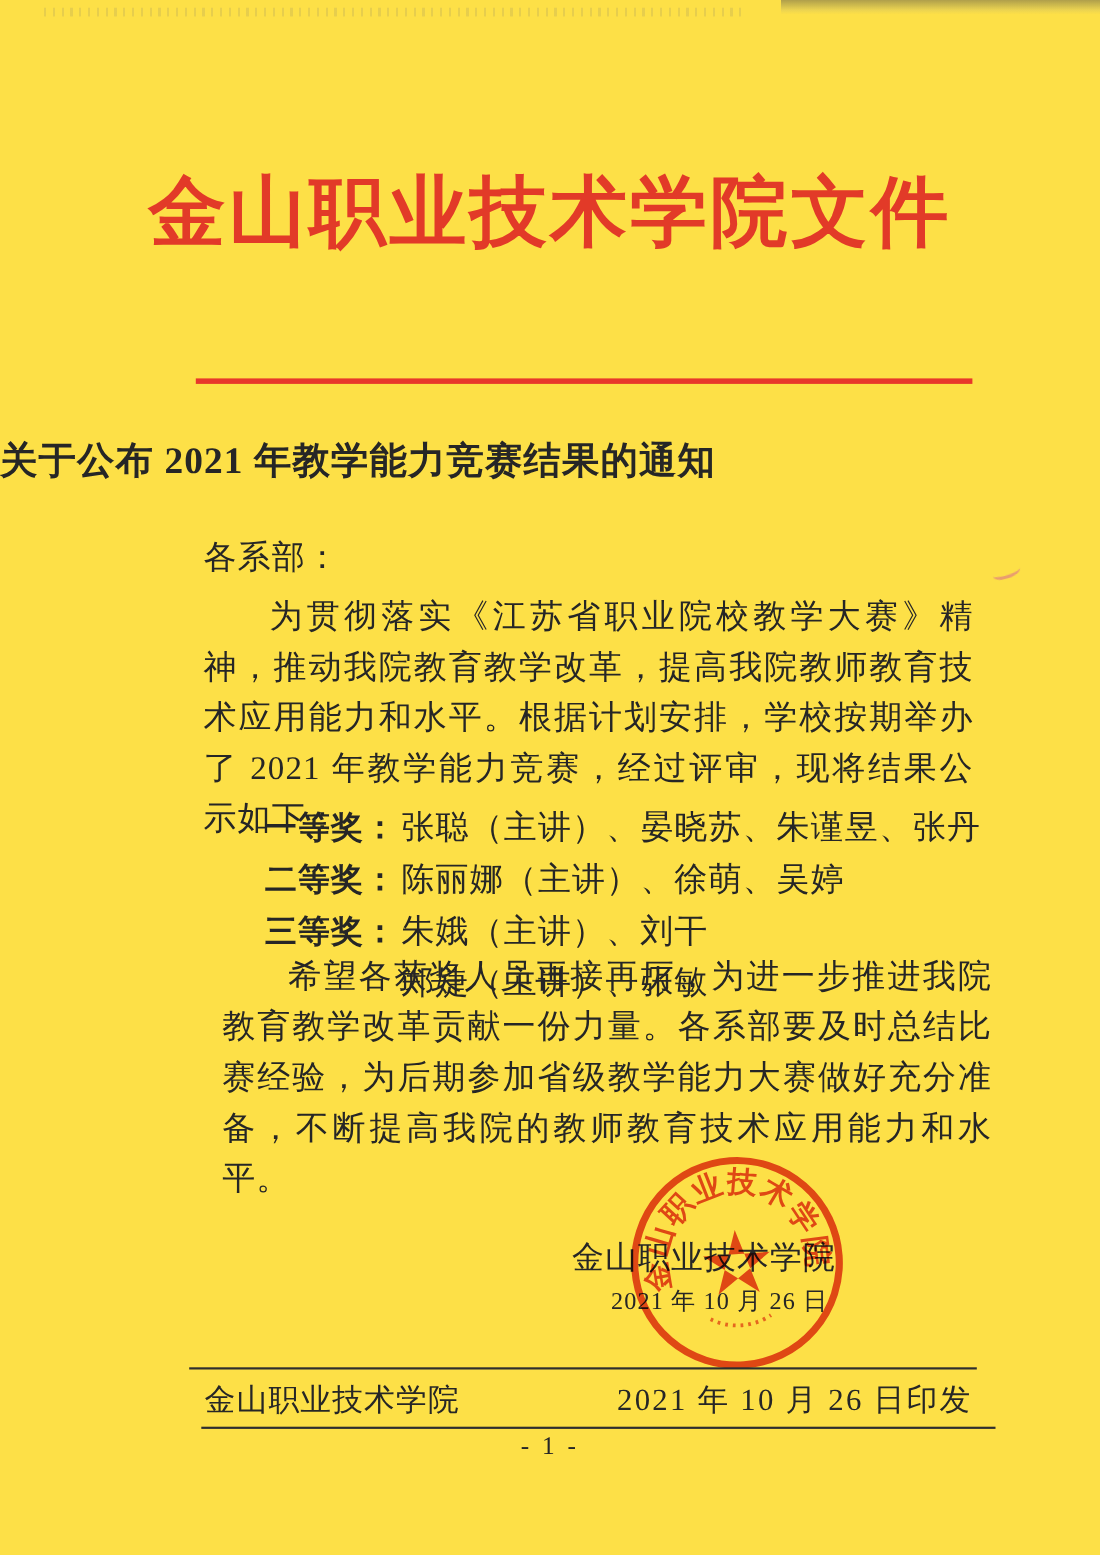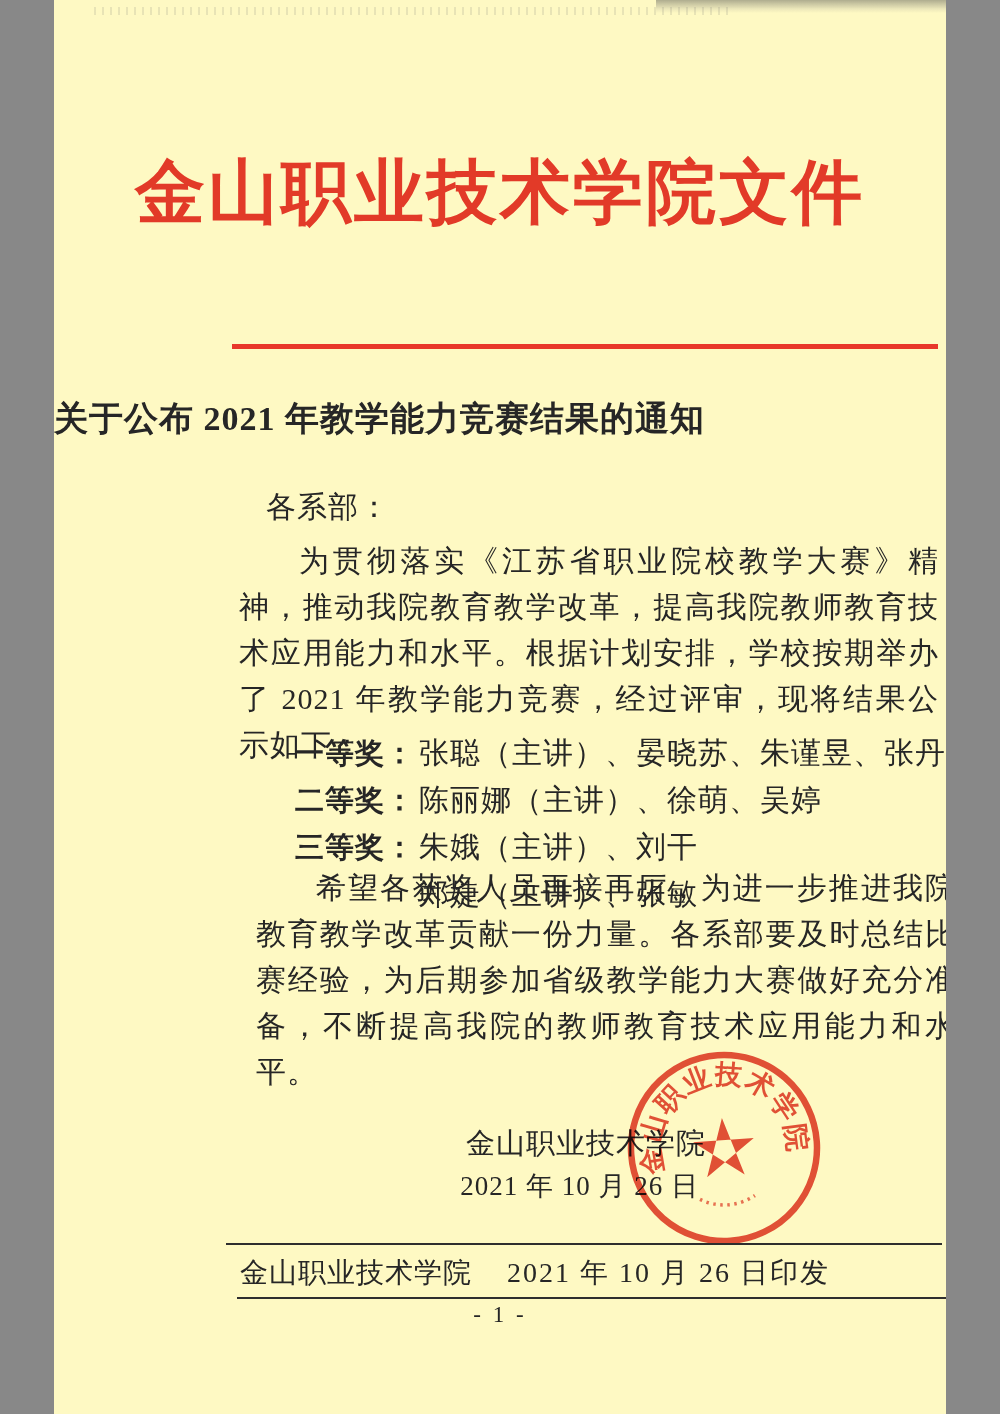--- a/index.html
+++ b/index.html
@@ -5,24 +5,24 @@
   :root {
     --red: #e23a28;
     --rule-red: #e8372a;
     --seal-red: #dd3a2b;
     --ink: #262626;
   }
   * { margin: 0; padding: 0; box-sizing: border-box; }
   html, body { background: #888; }
   .page {
     position: relative;
-    width: 892px;
+    width: 1000px;
     height: 1414px;
     margin: 0 auto;
-    background: #fef9c3;
+    background: #fde047;
     overflow: hidden;
     font-family: "Liberation Serif", "DejaVu Serif", serif;
     color: var(--ink);
   }
   
   .scan-noise-left {
     position: absolute; top: 7px; left: 40px; width: 640px; height: 8px;
     background: repeating-linear-gradient(90deg, rgba(110,110,110,.28) 0 2px, transparent 2px 8px);
     filter: blur(.5px); opacity: .55;
   }
@@ -62,21 +62,21 @@
     font-size: 34px; font-weight: 700;
     letter-spacing: 1px;
   }
 
   .body-block {
     position: absolute; left: 185px; width: 700px;
     font-size: 30px; line-height: 46px;
     text-align: justify; text-justify: inter-character;
     letter-spacing: 1px;
   }
-  .salutation { top: 484px; margin-left: 27px; }
+  .salutation { top: 484px; }
   .para-intro { top: 538px; }
   .para-intro .indent, .para-closing .indent { text-indent: 2em; display: block; }
   .para-closing { top: 865px; margin-left: 17px; }
 
   .awards { top: 723px; }
   .award-row {
     height: 47px; line-height: 60px;
     padding-left: 56px;
     white-space: nowrap;
     text-align: left;
@@ -88,21 +88,21 @@
     letter-spacing: 1px;
   }
   .award-names { font-size: 30px; }
 
   .signature-org {
     position: absolute; top: 1124px; right: 240px;
     font-size: 29px; letter-spacing: 1px; white-space: nowrap;
   }
   .signature-date {
     position: absolute; top: 1168px; right: 247px;
-    font-size: 27px; letter-spacing: 1px; white-space: nowrap;
+    font-size: 22px; letter-spacing: 1px; white-space: nowrap;
   }
 
   .seal {
     position: absolute; left: 570px; top: 1048px; width: 200px; height: 200px;
     mix-blend-mode: multiply;
     opacity: .88;
     transform: rotate(-4deg);
   }
   .seal .ring { fill: none; stroke: var(--seal-red); stroke-width: 6.5; }
   .seal .ring-text { fill: var(--seal-red); font-size: 27px; font-weight: 700;

